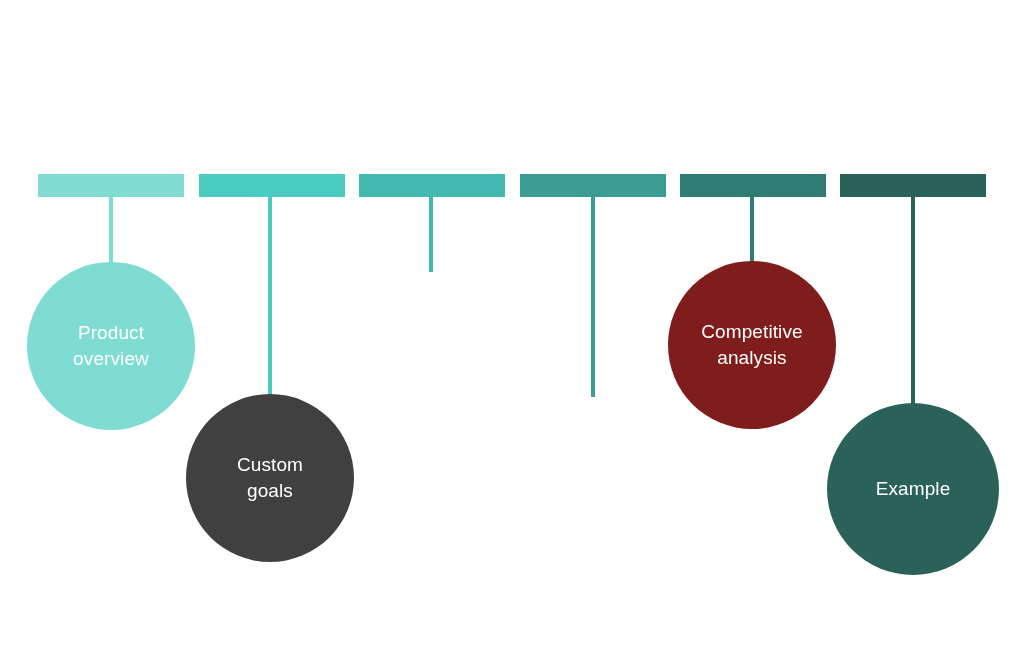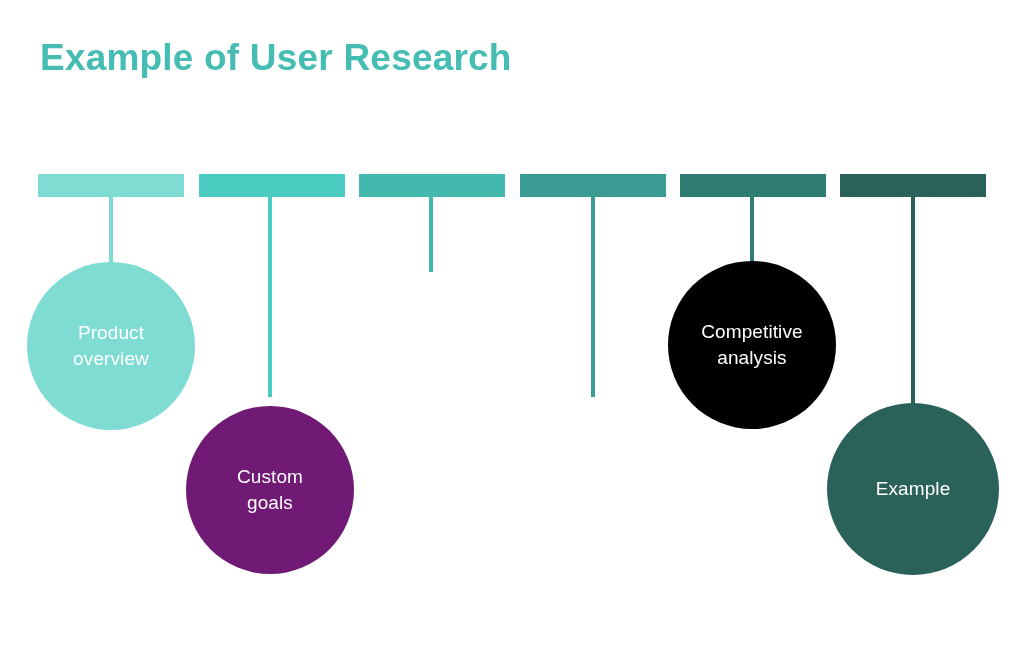--- a/index.html
+++ b/index.html
@@ -70,51 +70,50 @@
     letter-spacing: 0.1px;
     padding: 0 12px;
     white-space: pre-line;
   }
 </style>
 </head>
 <body style="background: rgb(255, 255, 255);">
 
 <div id="canvas" style="background: rgb(255, 255, 255);">
 
-  <div id="page-title" style="color: rgb(69, 189, 178);">Example of User Research</div>
 
   <div class="diagram" id="diagram">
       <div class="node-group">
         <div class="bar" style="left: 38px; top: 174px; width: 146px; height: 23px; background: rgb(127, 220, 211);"></div>
         <div class="connector" style="left: 109px; top: 197px; height: 68px; background: rgb(127, 220, 211);"></div>
         <div class="bubble" style="left: 27px; top: 262px; width: 168px; height: 168px; background: rgb(127, 220, 211);">
           <div class="bubble-label" style="font-size: 19px; color: rgb(255, 255, 255);">Product
 overview</div>
         </div>
       </div>
       <div class="node-group">
         <div class="bar" style="left: 199px; top: 174px; width: 146px; height: 23px; background: rgb(74, 204, 192);"></div>
         <div class="connector" style="left: 268px; top: 197px; height: 200px; background: rgb(74, 204, 192);"></div>
-        <div class="bubble" style="left: 186px; top: 406px; width: 168px; height: 168px; background: #701a75;">
+        <div class="bubble" style="left: 186px; top: 394px; width: 168px; height: 168px; background: #404040;">
           <div class="bubble-label" style="font-size: 19px; color: rgb(255, 255, 255);">Custom
 goals</div>
         </div>
       </div>
       <div class="node-group">
         <div class="bar" style="left: 359px; top: 174px; width: 146px; height: 23px; background: rgb(66, 184, 174);"></div>
         <div class="connector" style="left: 429px; top: 197px; height: 75px; background: rgb(66, 184, 174);"></div>
       </div>
       <div class="node-group">
         <div class="bar" style="left: 520px; top: 174px; width: 146px; height: 23px; background: rgb(58, 156, 146);"></div>
         <div class="connector" style="left: 591px; top: 197px; height: 200px; background: rgb(58, 156, 146);"></div>
       </div>
       <div class="node-group">
         <div class="bar" style="left: 680px; top: 174px; width: 146px; height: 23px; background: rgb(47, 124, 114);"></div>
         <div class="connector" style="left: 750px; top: 197px; height: 67px; background: rgb(47, 124, 114);"></div>
-        <div class="bubble" style="left: 668px; top: 261px; width: 168px; height: 168px; background: #000000;">
+        <div class="bubble" style="left: 668px; top: 261px; width: 168px; height: 168px; background: #7f1d1d;">
           <div class="bubble-label" style="font-size: 19px; color: rgb(255, 255, 255);">Competitive
 analysis</div>
         </div>
       </div>
       <div class="node-group">
         <div class="bar" style="left: 840px; top: 174px; width: 146px; height: 23px; background: rgb(42, 97, 88);"></div>
         <div class="connector" style="left: 911px; top: 197px; height: 209px; background: rgb(42, 97, 88);"></div>
         <div class="bubble" style="left: 827px; top: 403px; width: 172px; height: 172px; background: rgb(42, 97, 88);">
           <div class="bubble-label" style="font-size: 19px; color: rgb(255, 255, 255);">Example</div>
         </div>

